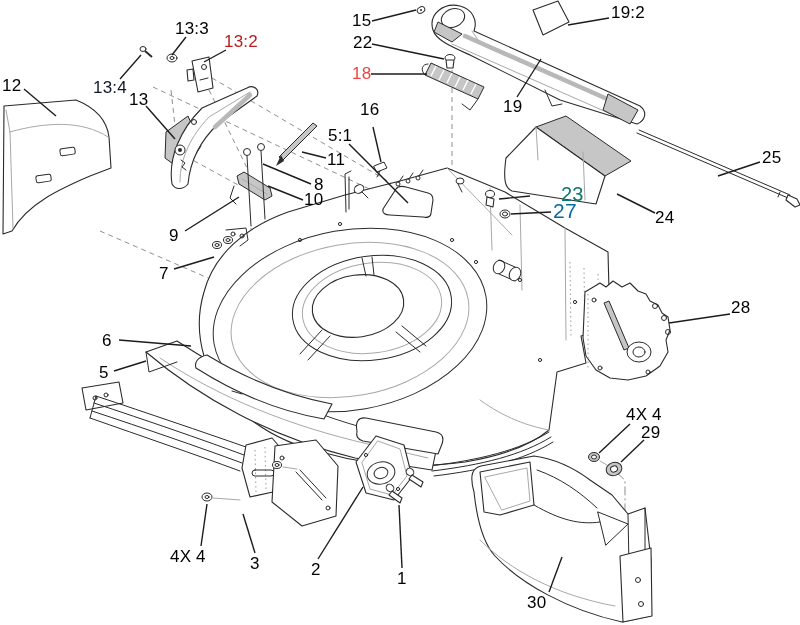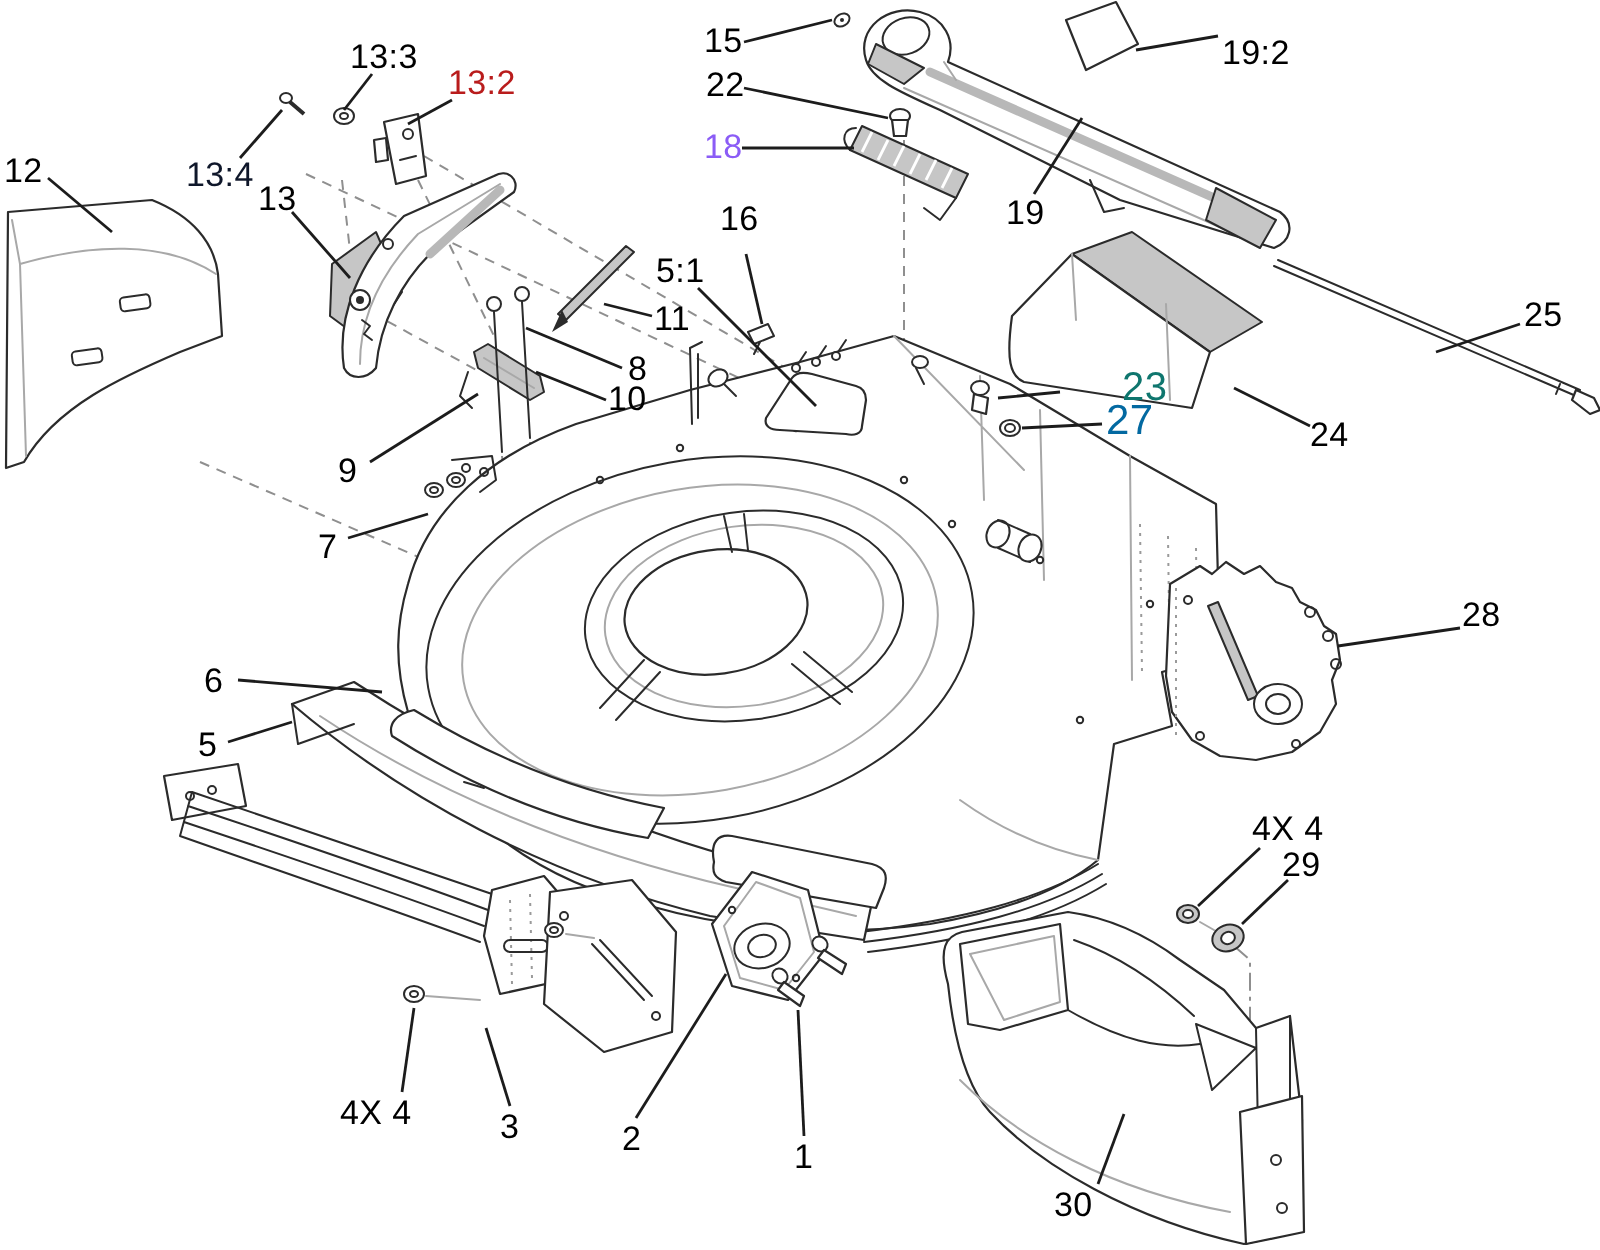--- a/index.html
+++ b/index.html
@@ -346,30 +346,30 @@
 </svg>
 
 <div id="callouts">
       <div class="callout" style="left: 2px; top: 77px; color: rgb(0, 0, 0); font-size: 17px;">12</div>
       <div class="callout" style="left: 93px; top: 79px; color: #0f172a; font-size: 17px; text-align: center;">13:4</div>
       <div class="callout" style="left: 175px; top: 20px; color: rgb(0, 0, 0); font-size: 17px;">13:3</div>
       <div class="callout" style="left: 224px; top: 33px; color: #b91c1c; font-size: 17px;">13:2</div>
       <div class="callout" style="left: 129px; top: 91px; color: rgb(0, 0, 0); font-size: 17px;">13</div>
       <div class="callout" style="left: 352px; top: 12px; color: rgb(0, 0, 0); font-size: 17px;">15</div>
       <div class="callout" style="left: 353px; top: 34px; color: #000000; font-size: 17px;">22</div>
-      <div class="callout" style="left: 352px; top: 65px; color: #8b5cf6; font-size: 17px; text-align: right;">18</div>
+      <div class="callout" style="left: 352px; top: 65px; color: #ef4444; font-size: 17px; text-align: right;">18</div>
       <div class="callout" style="left: 360px; top: 101px; color: rgb(0, 0, 0); font-size: 17px;">16</div>
       <div class="callout" style="left: 328px; top: 127px; color: rgb(0, 0, 0); font-size: 17px;">5:1</div>
       <div class="callout" style="left: 327px; top: 151px; color: rgb(0, 0, 0); font-size: 17px;">11</div>
       <div class="callout" style="left: 314px; top: 176px; color: rgb(0, 0, 0); font-size: 17px;">8</div>
       <div class="callout" style="left: 304px; top: 191px; color: rgb(0, 0, 0); font-size: 17px;">10</div>
       <div class="callout" style="left: 169px; top: 227px; color: rgb(0, 0, 0); font-size: 17px;">9</div>
       <div class="callout" style="left: 159px; top: 265px; color: rgb(0, 0, 0); font-size: 17px;">7</div>
       <div class="callout" style="left: 503px; top: 98px; color: rgb(0, 0, 0); font-size: 17px;">19</div>
-      <div class="callout" style="left: 611px; top: 18px; color: rgb(0, 0, 0); font-size: 17px;">19:2</div>
+      <div class="callout" style="left: 611px; top: 4px; color: rgb(0, 0, 0); font-size: 17px;">19:2</div>
       <div class="callout" style="left: 762px; top: 149px; color: rgb(0, 0, 0); font-size: 17px;">25</div>
       <div class="callout" style="left: 532px; top: 184px; color: #0f766e; font-size: 20px; margin-left: 29px;">23</div>
       <div class="callout" style="left: 553px; top: 200px; color: #0369a1; font-size: 21px;">27</div>
       <div class="callout" style="left: 655px; top: 209px; color: rgb(0, 0, 0); font-size: 17px;">24</div>
       <div class="callout" style="left: 731px; top: 299px; color: rgb(0, 0, 0); font-size: 17px;">28</div>
       <div class="callout" style="left: 102px; top: 332px; color: rgb(0, 0, 0); font-size: 17px;">6</div>
       <div class="callout" style="left: 99px; top: 364px; color: rgb(0, 0, 0); font-size: 17px;">5</div>
       <div class="callout" style="left: 170px; top: 548px; color: rgb(0, 0, 0); font-size: 17px;">4X 4</div>
       <div class="callout" style="left: 250px; top: 555px; color: rgb(0, 0, 0); font-size: 17px;">3</div>
       <div class="callout" style="left: 311px; top: 561px; color: rgb(0, 0, 0); font-size: 17px;">2</div>

